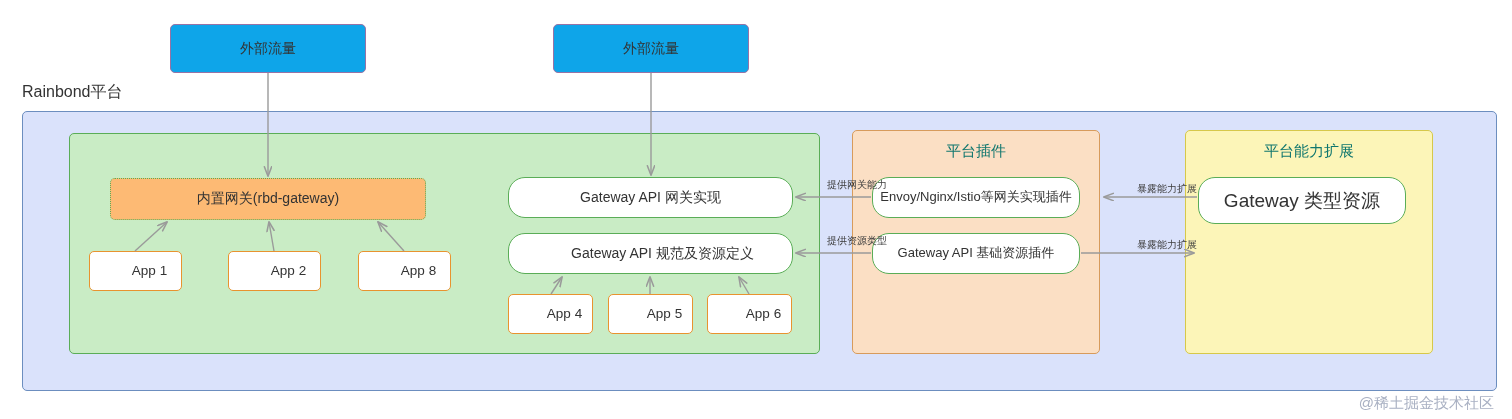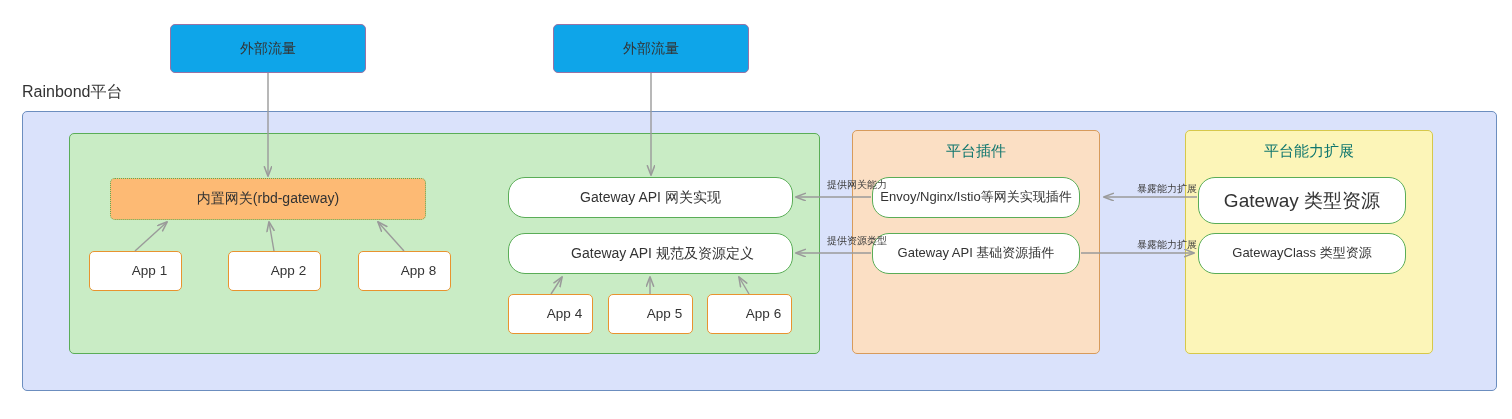--- a/index.html
+++ b/index.html
@@ -192,21 +192,20 @@
   <div class="box green-box" style="left:508px; top:233px; width:285px; height:41px;padding-left:24px;">Gateway API 规范及资源定义</div>
 
   <div class="box app-box" style="left:508px; top:294px; width:85px; height:40px;">App 4</div>
   <div class="box app-box" style="left:608px; top:294px; width:85px; height:40px;">App 5</div>
   <div class="box app-box" style="left:707px; top:294px; width:85px; height:40px;">App 6</div>
 
   <div class="box green-box" style="left:872px; top:177px; width:208px; height:41px; font-size:13px;">Envoy/Nginx/Istio等网关实现插件</div>
   <div class="box green-box" style="left:872px; top:233px; width:208px; height:41px; font-size:13px;">Gateway API 基础资源插件</div>
 
   <div class="box green-box" style="left:1198px; top:177px; width:208px; height:47px; font-size:19px;">Gateway 类型资源</div>
-  <div class="box green-box" style="left:1198px; top:233px; width:208px; height:41px; font-size:13px;">GatewayClass 类型资源</div>
 
   <div class="conn-label" style="left:800px; top:178px;">提供网关能力</div>
   <div class="conn-label" style="left:800px; top:234px;">提供资源类型</div>
   <div class="conn-label" style="left:1110px; top:182px;">暴露能力扩展</div>
   <div class="conn-label" style="left:1110px; top:238px;">暴露能力扩展</div>
 
   <svg id="arrows" viewBox="0 0 1512 419" xmlns="http://www.w3.org/2000/svg">
     <defs>
       <marker id="ah" markerWidth="9" markerHeight="9" refX="7.2" refY="3.2" orient="auto" markerUnits="strokeWidth">
         <path d="M0.6,0.6 L7.4,3.2 L0.6,5.8" fill="none" stroke="#9a9a9a" stroke-width="1.1" stroke-linecap="round" stroke-linejoin="round"></path>
@@ -228,14 +227,15 @@
 
       <path d="M871,197 L796,197"></path>
       <path d="M871,253 L796,253"></path>
 
       <path d="M1197,197 L1104,197"></path>
 
       <path d="M1081,253 L1194,253"></path>
     </g>
   </svg>
 
+  <div class="watermark">@稀土掘金技术社区</div>
 
 </div>
 
 </body></html>

